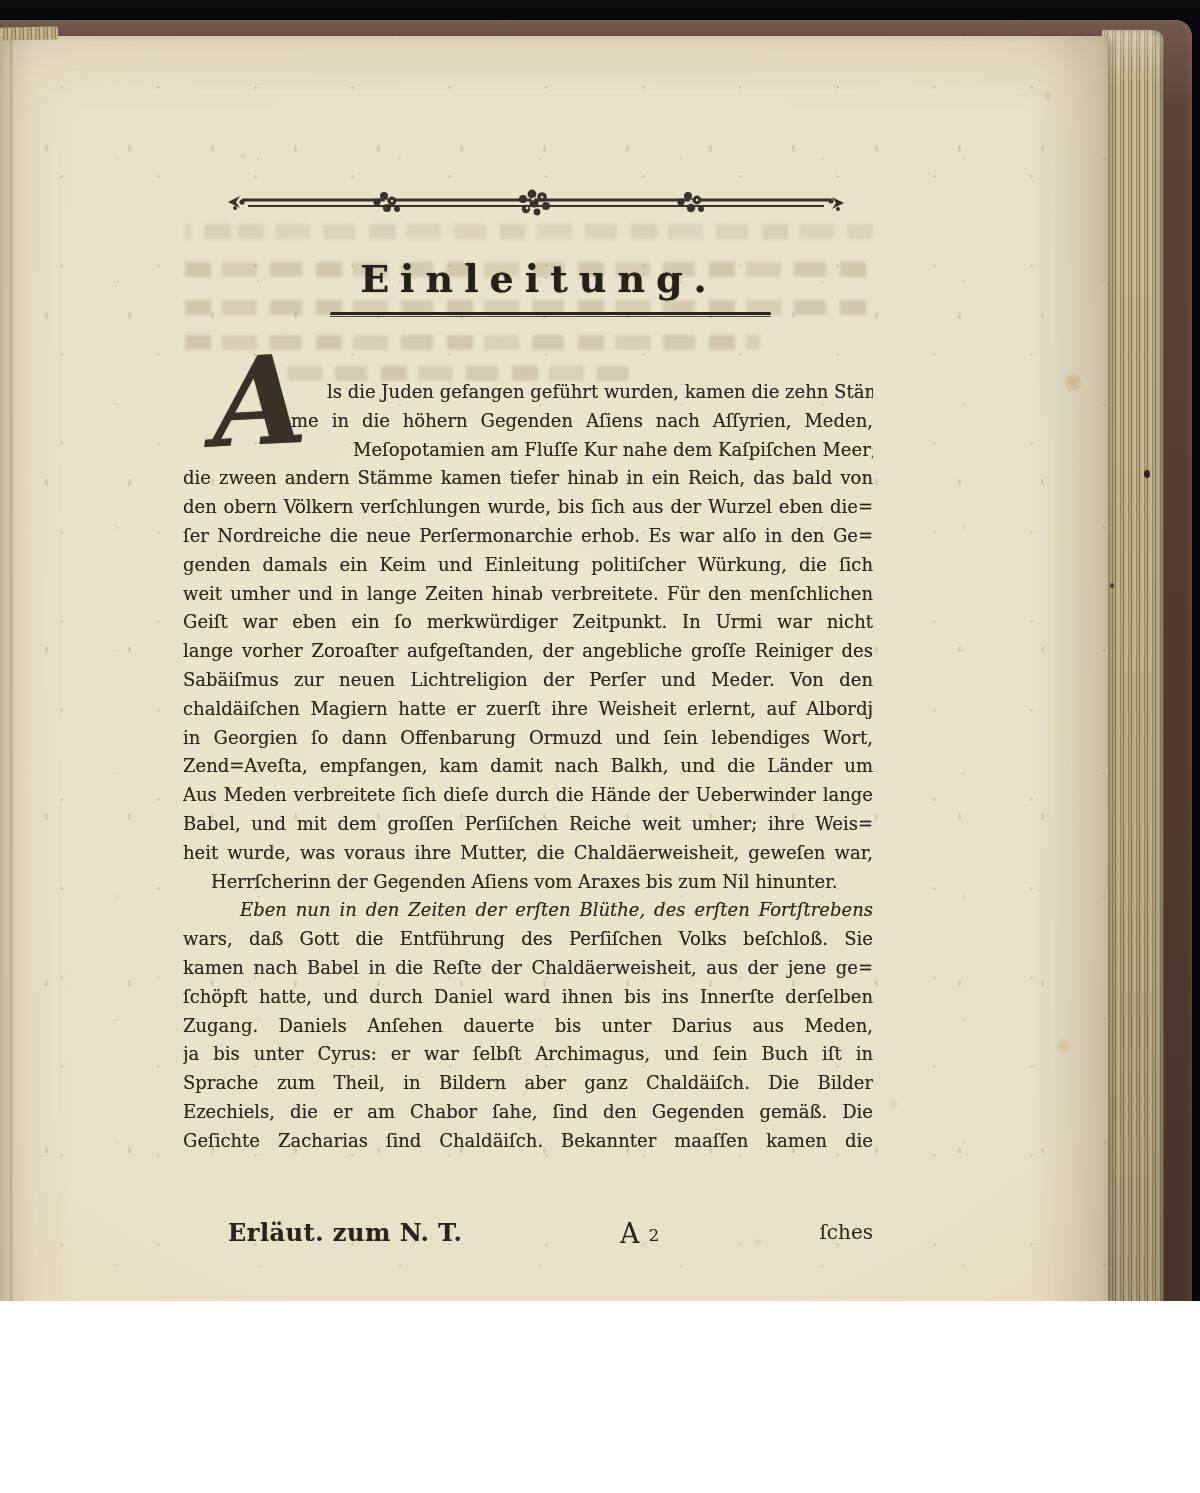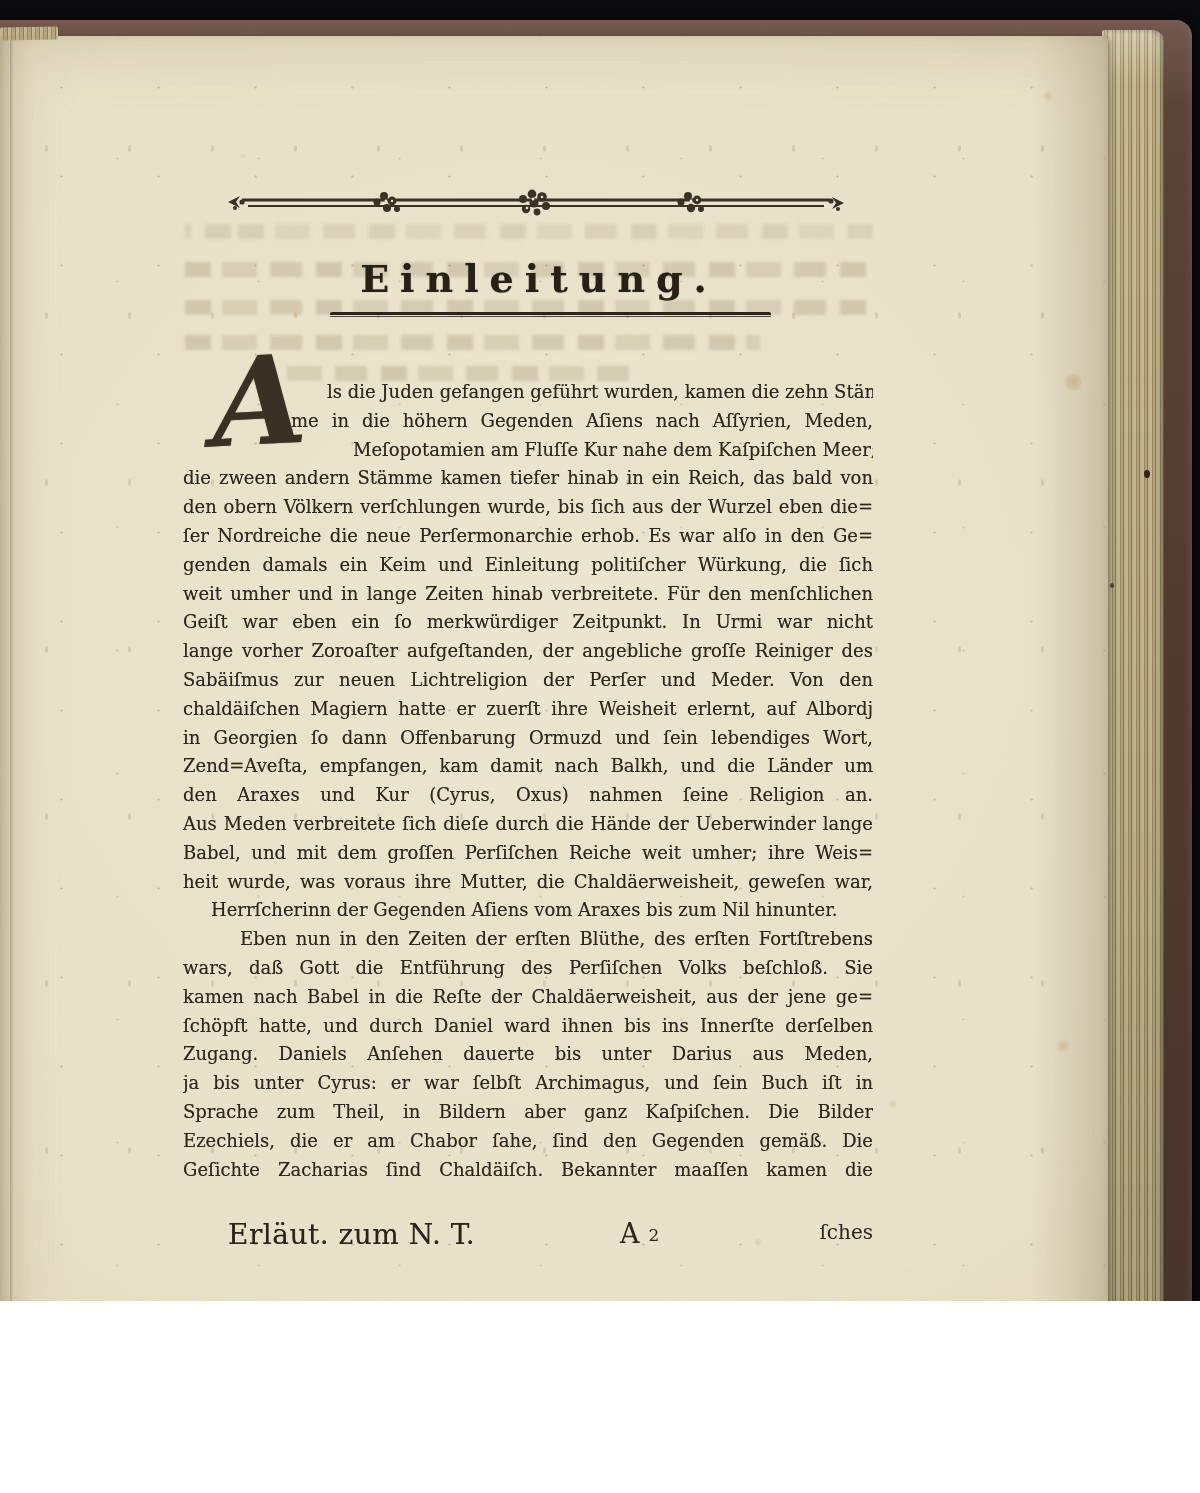--- a/index.html
+++ b/index.html
@@ -107,21 +107,21 @@
     position:absolute; left:183px; top:342px; width:690px; z-index:2;
     font-size:18px; color:#2f271c; text-shadow:0 0 .5px rgba(47,39,28,.55);
   }
   .tline{
     height:28.8px; line-height:28.8px; white-space:nowrap;
     text-align:justify; text-align-last:justify; overflow:hidden;
   }
   .tline.noj{ text-align:left; text-align-last:left;margin-left:28px; }
 
   .footer{ position:absolute; left:183px; top:1182px; width:690px; height:36px; z-index:2; color:#2c2418; }
-  .footer .sig{ position:absolute; left:45px; top:0; font-size:28px; letter-spacing:.5px; text-shadow:0 0 .6px rgba(44,36,24,.5); }
+  .footer .sig{ position:absolute; left:45px; top:0; font-size:24px; letter-spacing:.5px; text-shadow:0 0 .6px rgba(44,36,24,.5);font-weight:bold; }
   .footer .mark{ position:absolute; left:437px; top:0; font-size:27px; }
   .footer .mark .num{ font-size:17px; position:relative; top:-2px; margin-left:9px; }
   .footer .catch{ position:absolute; right:0; top:2px; font-size:20px; }
 </style>
 </head>
 <body>
 
 <div class="stage">
   <div class="cover"></div>
   <div class="fore-edge"></div>
@@ -203,32 +203,31 @@
         <div class="tline">den obern Völkern verſchlungen wurde, bis ſich aus der Wurzel eben die=</div>
         <div class="tline">ſer Nordreiche die neue Perſermonarchie erhob.  Es war alſo in den Ge=</div>
         <div class="tline">genden damals ein Keim und Einleitung politiſcher Würkung, die ſich</div>
         <div class="tline">weit umher und in lange Zeiten hinab verbreitete.  Für den menſchlichen</div>
         <div class="tline">Geiſt war eben ein ſo merkwürdiger Zeitpunkt.  In Urmi war nicht</div>
         <div class="tline">lange vorher Zoroaſter aufgeſtanden, der angebliche groſſe Reiniger des</div>
         <div class="tline">Sabäiſmus zur neuen Lichtreligion der Perſer und Meder.  Von den</div>
         <div class="tline">chaldäiſchen Magiern hatte er zuerſt ihre Weisheit erlernt, auf Albordj</div>
         <div class="tline">in Georgien ſo dann Offenbarung Ormuzd und ſein lebendiges Wort,</div>
         <div class="tline">Zend=Aveſta, empfangen, kam damit nach Balkh, und die Länder um</div>
-        <div class="tline">den Araxes und Kur (Cyrus, Oxus) nahmen ſeine Religion an.</div>
         <div class="tline">Aus Meden verbreitete ſich dieſe durch die Hände der Ueberwinder lange</div>
         <div class="tline">Babel, und mit dem groſſen Perſiſchen Reiche weit umher; ihre Weis=</div>
         <div class="tline">heit wurde, was voraus ihre Mutter, die Chaldäerweisheit, geweſen war,</div>
         <div class="tline noj">Herrſcherinn der Gegenden Aſiens vom Araxes bis zum Nil hinunter.</div>
-        <div class="tline" style="text-indent: 57px;">Eben nun in den Zeiten der erſten Blüthe, des erſten Fortſtrebens</div>
+        <div class="tline" style="text-indent: 57px; font-style: italic;">Eben nun in den Zeiten der erſten Blüthe, des erſten Fortſtrebens</div>
         <div class="tline">wars, daß Gott die Entführung des Perſiſchen Volks beſchloß.  Sie</div>
         <div class="tline">kamen nach Babel in die Reſte der Chaldäerweisheit, aus der jene ge=</div>
         <div class="tline">ſchöpft hatte, und durch Daniel ward ihnen bis ins Innerſte derſelben</div>
         <div class="tline">Zugang.  Daniels Anſehen dauerte bis unter Darius aus Meden,</div>
         <div class="tline">ja bis unter Cyrus: er war ſelbſt Archimagus, und ſein Buch iſt in</div>
-        <div class="tline">Sprache zum Theil, in Bildern aber ganz Kaſpiſchen.  Die Bilder</div>
+        <div class="tline">Sprache zum Theil, in Bildern aber ganz Chaldäiſch.  Die Bilder</div>
         <div class="tline">Ezechiels, die er am Chabor ſahe, ſind den Gegenden gemäß.  Die</div>
         <div class="tline">Geſichte Zacharias ſind Chaldäiſch.  Bekannter maaſſen kamen die</div>
       </div>
 
     <div class="footer">
       <span class="sig">Erläut. zum N. T.</span>
       <span class="mark"><span>A</span><span class="num">2</span></span>
       <span class="catch">ſches</span>
     </div>
   </div>

